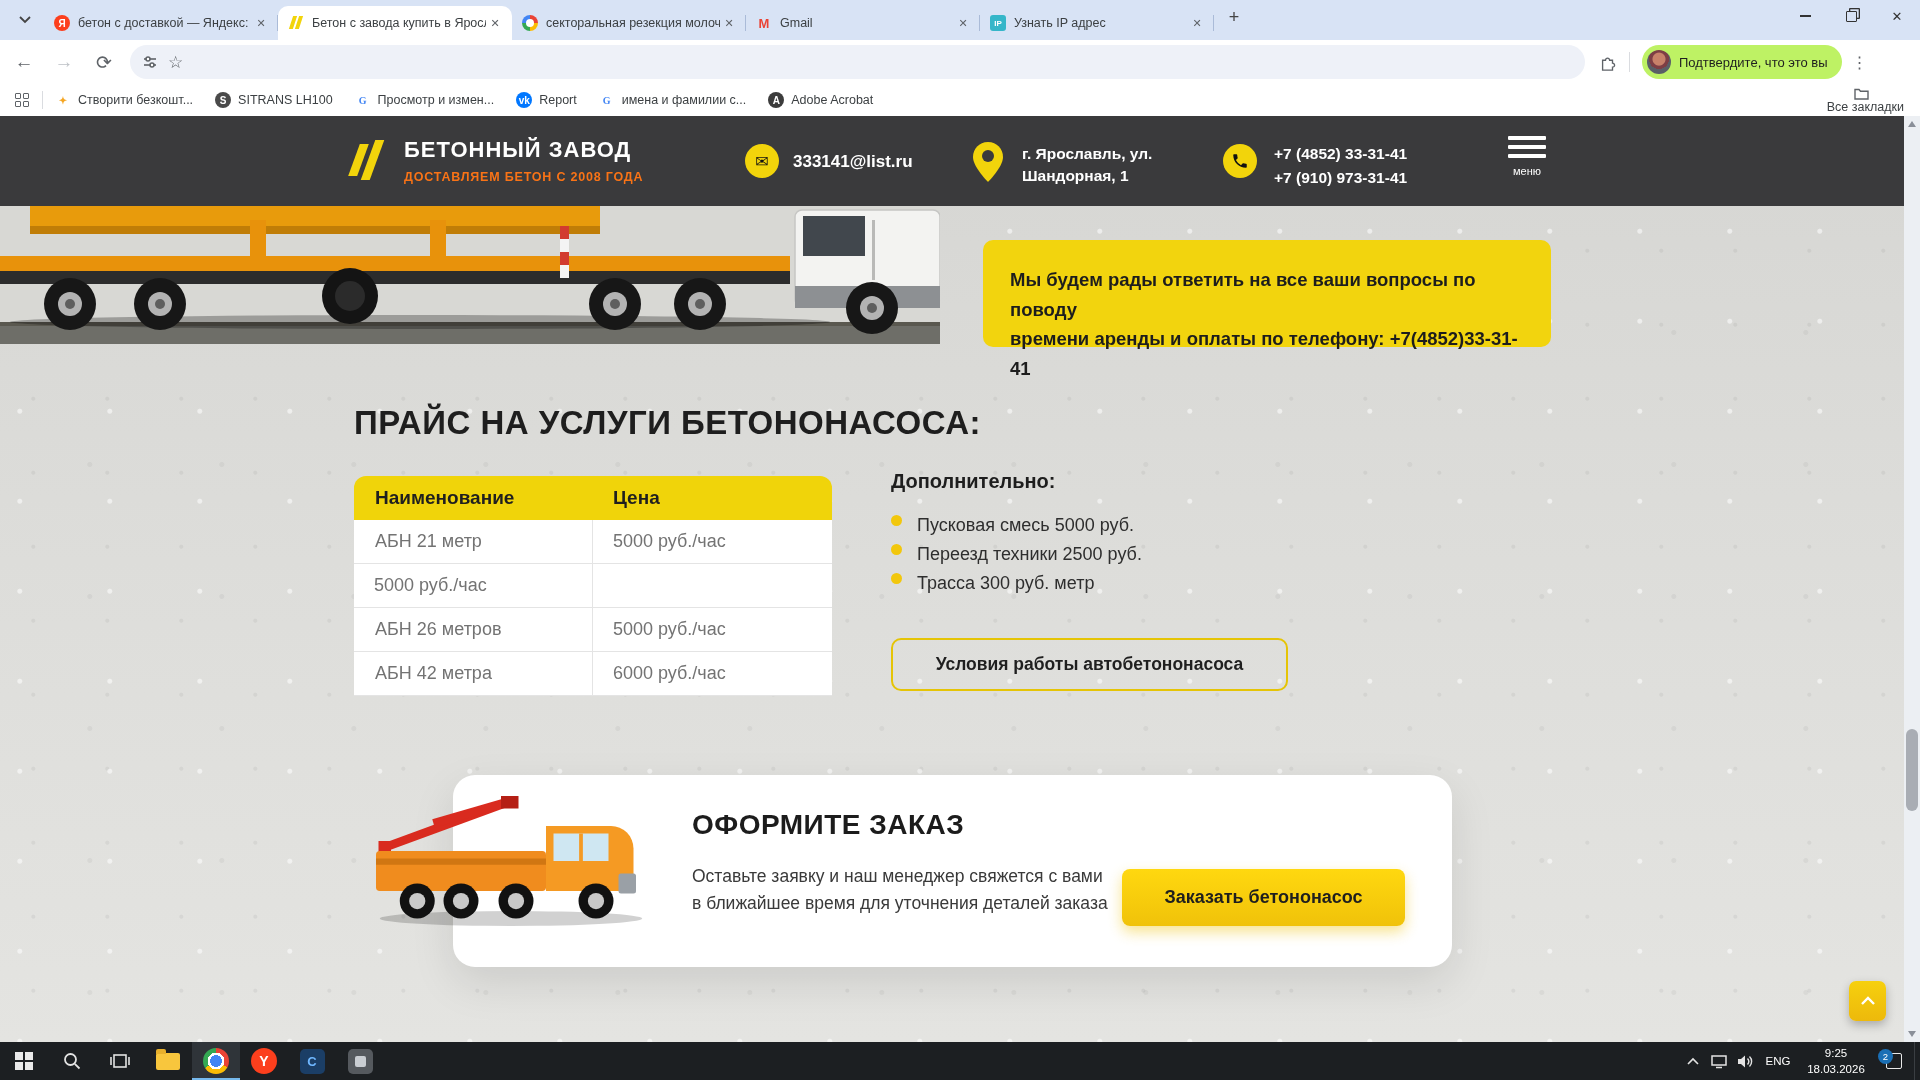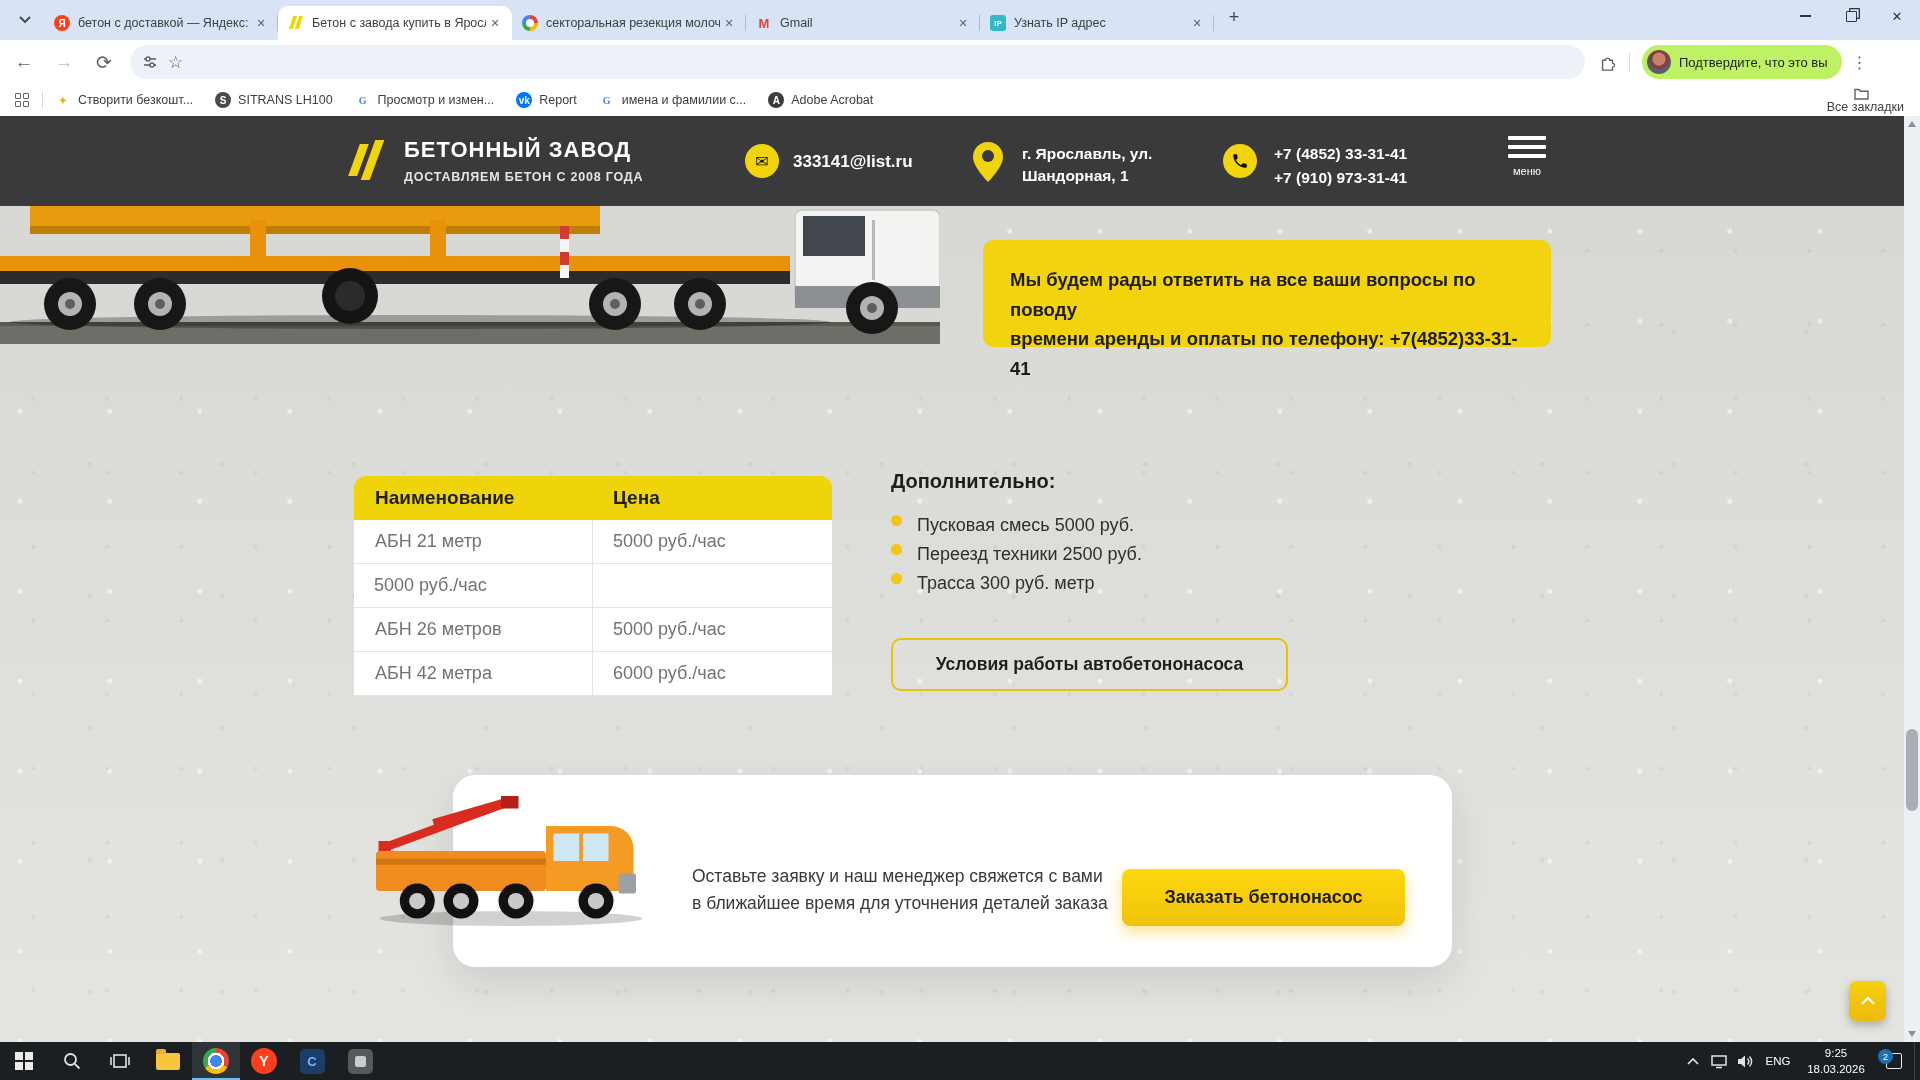--- a/index.html
+++ b/index.html
@@ -71,21 +71,21 @@
       linear-gradient(180deg, #d6d6d3 0%, #dededb 55%, #e4e4e1 100%);
     background-size:90px 90px, 132px 132px, 74px 74px, 100% 100%; }
 
   
   .siteheader { position:absolute; top:0; left:0; width:100%; height:90px; background:#3a3a3c; display:flex; align-items:center; }
   .slogo { position:absolute; left:352px; top:24px; width:34px; height:44px; }
   .slogo i, .slogo b { position:absolute; width:9px; height:40px; background:#f2d40b; transform:skewX(-20deg); }
   .slogo i { left:2px; top:4px; height:32px; } .slogo b { left:16px; top:0; }
   .brandblock { position:absolute; left:404px; top:21px; }
   .brandname { color:#fff; font-size:22px; font-weight:800; letter-spacing:1px; }
-  .brandtag { color:#e5e5e5; font-size:12.5px; font-weight:bold; letter-spacing:.8px; margin-top:7px; }
+  .brandtag { color:#f97316; font-size:12.5px; font-weight:bold; letter-spacing:.8px; margin-top:7px; }
   .cicon { position:absolute; width:34px; height:34px; background:#f2d40b; border-radius:50%; top:28px; display:flex; align-items:center; justify-content:center; color:#111; }
   .cicon.mail { left:745px; font-size:16px; }
   .ctext { position:absolute; color:#fff; font-weight:bold; }
   .email { left:793px; top:36px; font-size:17px; }
   .pin { position:absolute; left:969px; top:24px; }
   .addr { left:1022px; top:27px; font-size:15.5px; line-height:1.45; }
   .cicon.phone { left:1223px; }
   .phones { left:1274px; top:26px; font-size:15.5px; line-height:1.55; }
   .burger { position:absolute; left:1508px; top:20px; width:38px; text-align:center; }
   .burger span { display:block; height:4px; background:#fff; border-radius:1px; margin-bottom:5px; }
@@ -366,20 +366,21 @@
           <circle cx="872" cy="102" r="12" fill="#b3b3b3"></circle>
           <circle cx="872" cy="102" r="5" fill="#5e5e5e"></circle>
       </g>
     </svg>
 
     <div class="notice">
       <div>Мы будем рады ответить на все ваши вопросы по поводу</div>
       <div>времени аренды и оплаты по телефону: +7(4852)33-31-41</div>
     </div>
 
+    <h2 class="pricingtitle">ПРАЙС НА УСЛУГИ БЕТОНОНАСОСА:</h2>
 
     <div class="ptable">
       <div class="hrow">
         <div>Наименование</div>
         <div>Цена</div>
       </div>
       <div class="drow">
         <div>АБН 21 метр</div>
         <div>5000 руб./час</div>
       </div>
@@ -433,20 +434,21 @@
           <circle cx="45" cy="96" r="14" fill="#111"></circle>
             <circle cx="45" cy="96" r="6.5" fill="#c9c9c9"></circle>
           <circle cx="80" cy="96" r="14" fill="#111"></circle>
             <circle cx="80" cy="96" r="6.5" fill="#c9c9c9"></circle>
           <circle cx="124" cy="96" r="14" fill="#111"></circle>
             <circle cx="124" cy="96" r="6.5" fill="#c9c9c9"></circle>
           <circle cx="188" cy="96" r="14" fill="#111"></circle>
             <circle cx="188" cy="96" r="6.5" fill="#c9c9c9"></circle>
         </g>
       </svg>
+      <div class="ordertitle">ОФОРМИТЕ ЗАКАЗ</div>
       <div class="ordertext">
         <div>Оставьте заявку и наш менеджер свяжется с вами</div>
         <div>в ближайшее время для уточнения деталей заказа</div>
       </div>
       <button class="orderbtn">Заказать бетононасос</button>
     </div>
 
     <button class="scrolltop">
       <svg width="16" height="10" viewBox="0 0 16 10">
           <polyline points="2,8 8,2 14,8" fill="none" stroke="#fff" stroke-width="2.4"></polyline>

